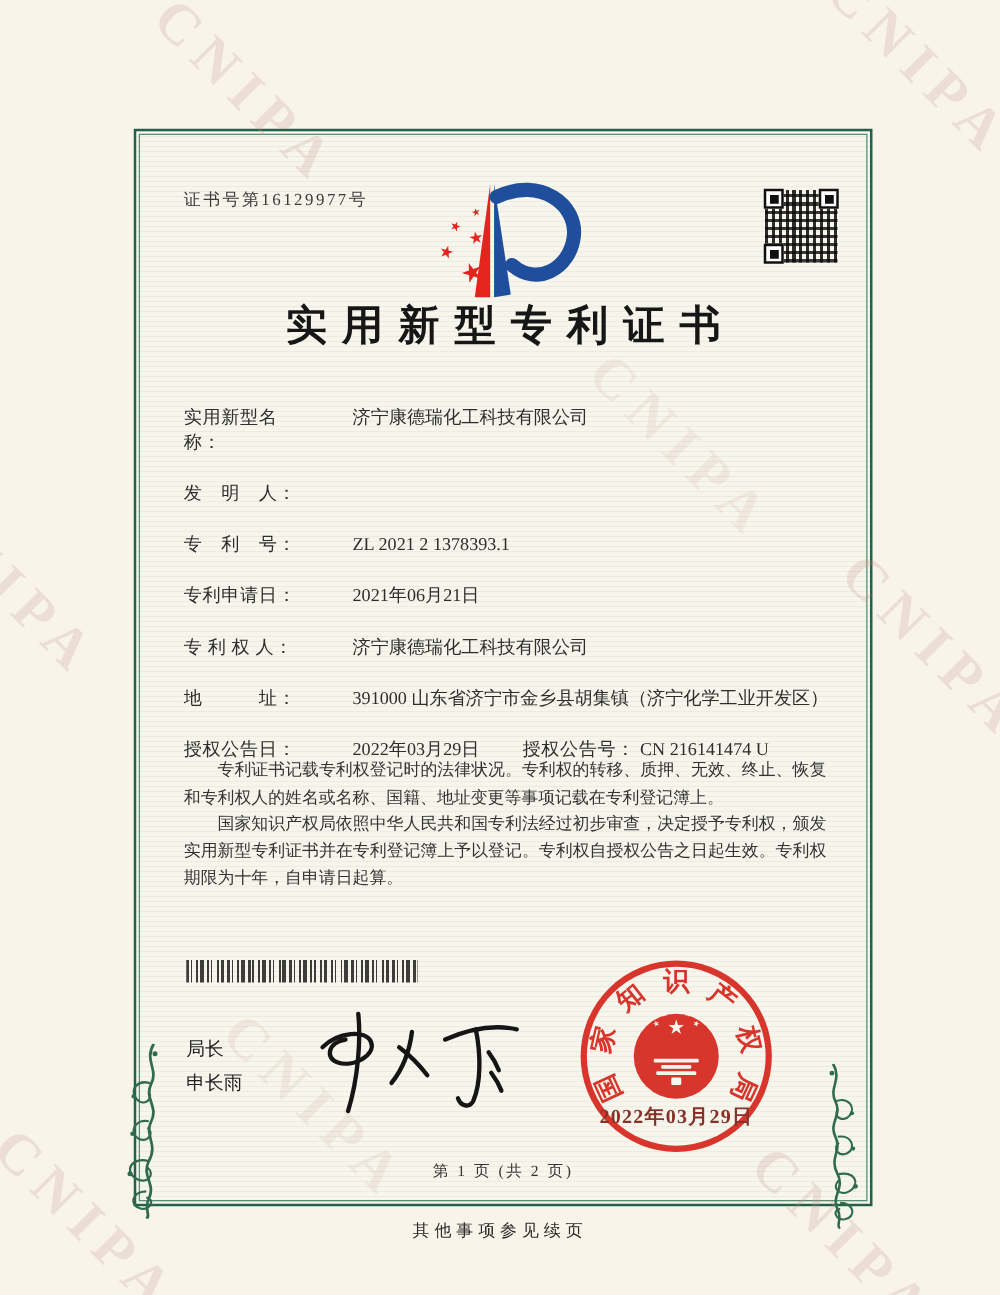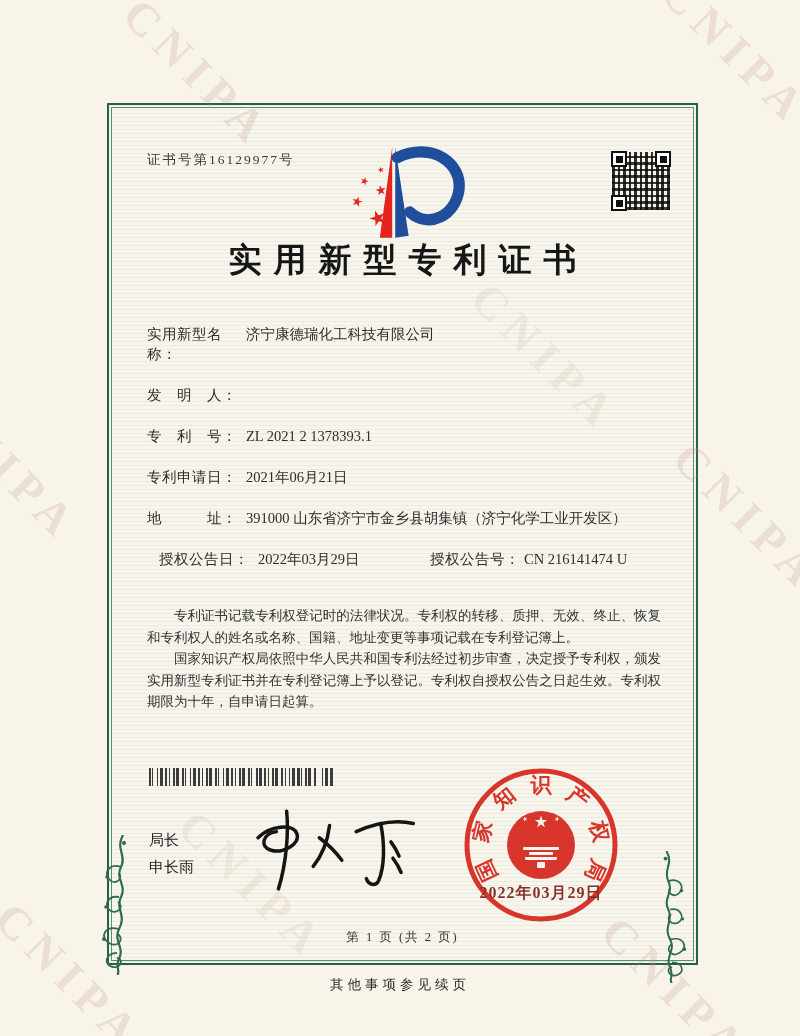--- a/index.html
+++ b/index.html
@@ -37,24 +37,24 @@
       repeating-linear-gradient(90deg, rgba(10,10,10,0.85) 0 2.5px, rgba(0,0,0,0) 2.5px 5.5px),
       repeating-linear-gradient(0deg, rgba(10,10,10,0.8) 0 2.5px, rgba(0,0,0,0) 2.5px 6.5px);
   }
   .qr .f{position:absolute;width:12px;height:12px;background:#fff;border:2.5px solid #101010;}
   .qr .f::after{content:'';position:absolute;inset:2.5px;background:#101010;}
   .qr .f.tl{left:-1px;top:-1px;} .qr .f.tr{right:-1px;top:-1px;} .qr .f.bl{left:-1px;bottom:-1px;}
   .title{left:0;right:0;top:133px;text-align:center;font-size:33px;font-weight:bold;
     letter-spacing:12px;padding-left:12px;color:#161616;}
   
   .fields{left:38px;top:219px;width:521px;font-size:14.5px;color:#2d2d2d;}
-  .frow{display:flex;margin-bottom:21px;line-height:20px;}
+  .frow{display:flex;margin-bottom:21px;line-height:20px;gap:36px;}
   .flabel{flex:0 0 99px;letter-spacing:0.5px;}
   .fvalue{flex:1;}
-  .frow.grant{position:relative;margin-left:12px;}
+  .frow.grant{position:relative;}
   .gpair2{position:absolute;left:271px;top:0;display:flex;}
   .gpair2 .flabel{flex:0 0 auto;margin-right:4px;}
   
   .paras{left:38px;top:500px;width:514px;font-size:13.5px;line-height:21.5px;color:#333;text-align:justify;}
   .paras p{margin:0;text-indent:2em;}
   
   .barcode{left:40px;top:663px;width:185px;height:18px;opacity:.85;
     background:repeating-linear-gradient(90deg,
       #1c1c1c 0 2px, rgba(0,0,0,0) 2px 3.5px,
       #1c1c1c 3.5px 4.5px, rgba(0,0,0,0) 4.5px 8px,
@@ -121,20 +121,24 @@
     <div class="frow">
       <span class="flabel">发　明　人：</span>
     </div>
     <div class="frow">
       <span class="flabel">专　利　号：</span>
       <span class="fvalue">ZL 2021 2 1378393.1</span>
     </div>
     <div class="frow">
       <span class="flabel">专利申请日：</span>
       <span class="fvalue">2021年06月21日</span>
+    </div>
+    <div class="frow">
+      <span class="flabel">专 利 权 人：</span>
+      <span class="fvalue">济宁康德瑞化工科技有限公司</span>
     </div>
     <div class="frow">
       <span class="flabel">地　　　址：</span>
       <span class="fvalue">391000 山东省济宁市金乡县胡集镇（济宁化学工业开发区）</span>
     </div>
     <div class="frow grant">
       <span class="flabel">授权公告日：</span>
       <span class="fvalue">2022年03月29日</span>
       <span class="gpair2">
         <span class="flabel">授权公告号：</span>

